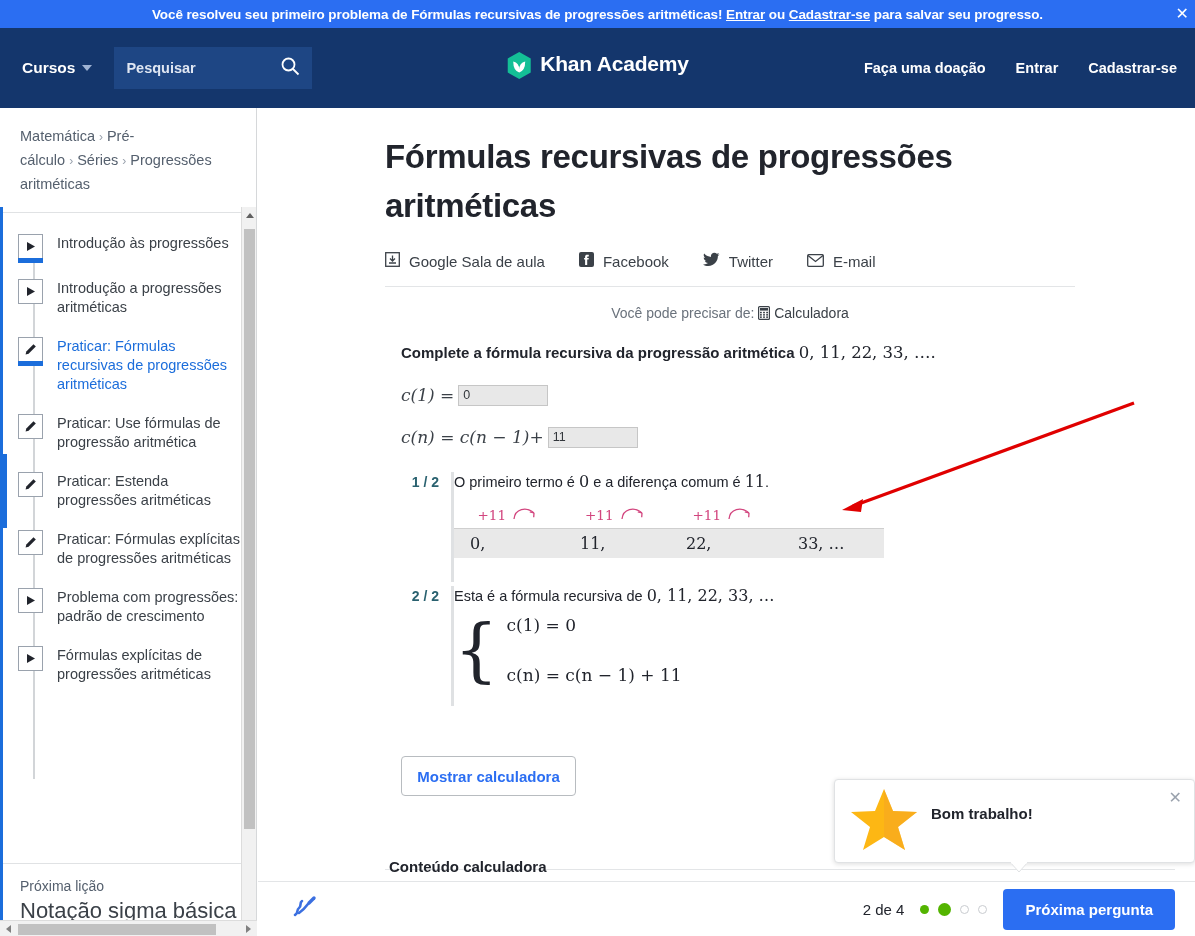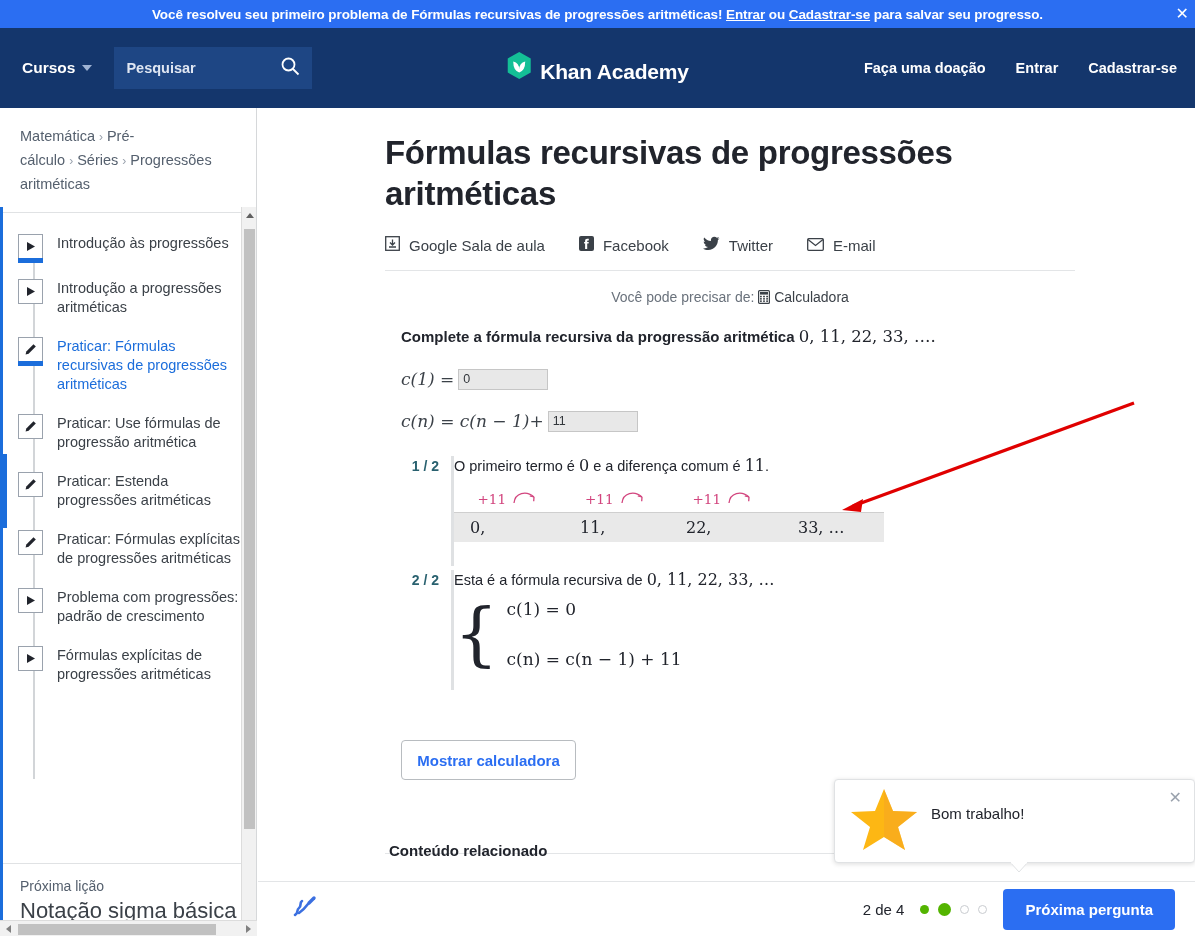--- a/index.html
+++ b/index.html
@@ -32,21 +32,21 @@
     padding:0 0 0 22px; position:relative;
   }
   #courses { color:#fff; font-size:15.5px; font-weight:bold; display:flex; align-items:center; gap:7px; cursor:pointer; }
   .caret { width:0;height:0;border-left:5px solid transparent;border-right:5px solid transparent;border-top:6px solid #9fb3d4; }
   #searchbox {
     margin-left:22px; width:198px; height:42px; background:#1e4684;
     display:flex; align-items:center; padding:0 12px; position:relative;
   }
   #searchbox .ph { color:#dfe6f2; font-size:14.5px; font-weight:bold; }
   #searchbox .sicon { position:absolute; right:12px; top:50%; transform:translateY(-50%); }
-  #logo { position:absolute; left:50%; transform:translateX(-50%); display:flex; align-items:flex-end; gap:9px; }
+  #logo { position:absolute; left:50%; transform:translateX(-50%); display:flex; align-items:flex-start; gap:9px; }
   #logo .ltxt { color:#fff; font-size:21px; font-weight:bold; letter-spacing:-0.2px; }
   #navright { position:absolute; right:18px; display:flex; align-items:center; gap:30px; }
   #navright .nl { color:#fff; font-size:14.5px; font-weight:bold; cursor:pointer; }
 
   
   #body { display:flex; height:828px; }
 
   
   #sidebar {
     width:257px; border-right:1px solid #d6d8da; position:relative;
@@ -92,21 +92,21 @@
   #hscroll .thumb { position:absolute; top:3px; left:18px; width:198px; height:11px; background:#c1c1c1; }
   #hscroll .lf, #hscroll .rt { position:absolute; top:0; width:17px; height:15px; display:flex; align-items:center; justify-content:center; }
   #hscroll .lf { left:0; } #hscroll .rt { right:0; }
   .arh { width:0;height:0;border-top:4px solid transparent;border-bottom:4px solid transparent; }
   .arh.l { border-right:5px solid #808080; } .arh.r { border-left:5px solid #808080; }
 
   
   #main { flex:1; position:relative; overflow:hidden; background:#fff; }
   #content { padding:24px 0 0 128px; }
   h1#title {
-    font-size:33px; line-height:41px; color:#21242c; font-weight:bold;
+    font-size:33px; line-height:49px; color:#21242c; font-weight:bold;
     margin:0 0 22px 0; max-width:620px; letter-spacing:-0.3px;
   }
   #share { display:flex; align-items:center; gap:34px; padding-bottom:16px; border-bottom:1px solid #e3e5e7; width:690px; }
   #share .sh { display:flex; align-items:center; gap:9px; font-size:15px; color:#3b4148; cursor:pointer; }
 
   #needline { width:690px; text-align:center; padding:18px 0 22px 0; font-size:14px; color:#6a727c; }
   #needline .calc { color:#3b4148; cursor:pointer; }
 
   .m { font-family:"DejaVu Serif", serif; font-style:italic; }
   .mn { font-family:"DejaVu Serif", serif; font-style:normal; }
@@ -161,21 +161,21 @@
   #arrow { position:absolute; left:0; top:0; pointer-events:none; }
 
   
   #toast {
     position:absolute; left:834px; top:779px; width:361px; height:84px;
     background:#fff; border:1px solid #e0e2e4; border-radius:4px;
     box-shadow:0 1px 5px rgba(0,0,0,0.14);
     display:flex; align-items:center; padding:0 12px 0 16px;
   }
   #toast .ttext { margin-left:14px; flex:1; }
-  #toast .t1 { font-size:15px; font-weight:normal; color:#21242c; margin-bottom:16px; }
+  #toast .t1 { font-size:15px; font-weight:bold; color:#21242c; margin-bottom:16px; }
   #toast .t2 { font-size:14.5px; color:#3b4148; }
   #toast-close { color:#9aa2ad; font-size:16px; cursor:pointer; align-self:flex-start; margin-top:8px; }
   #toast-tail { position:absolute; left:1010px; top:862px; width:18px; height:10px; overflow:hidden; }
 
   
   #footer {
     position:absolute; left:258px; bottom:0; width:937px; height:55px;
     background:#fff; border-top:1px solid #e3e5e7; display:flex; align-items:center;
   }
   #drawicon { margin-left:32px; cursor:pointer; }
@@ -494,21 +494,21 @@
             </div>
           </div>
         </div>
       </div>
 
       <div id="calcbtn">
         <span>Mostrar calculadora</span>
       </div>
 
       <div id="related">
-        <span class="rtext">Conteúdo relacionado</span>
+        <span class="rtext">Conteúdo calculadora</span>
       </div>
     </div>
 
     <svg id="arrow" width="937" height="828">
       <line x1="877" y1="295" x2="596" y2="398" stroke="#e00000" stroke-width="3.2"></line>
       <polygon points="585,402 606,391 604,404" fill="#e00000"></polygon>
     </svg>
   </div>
 </div>
 

